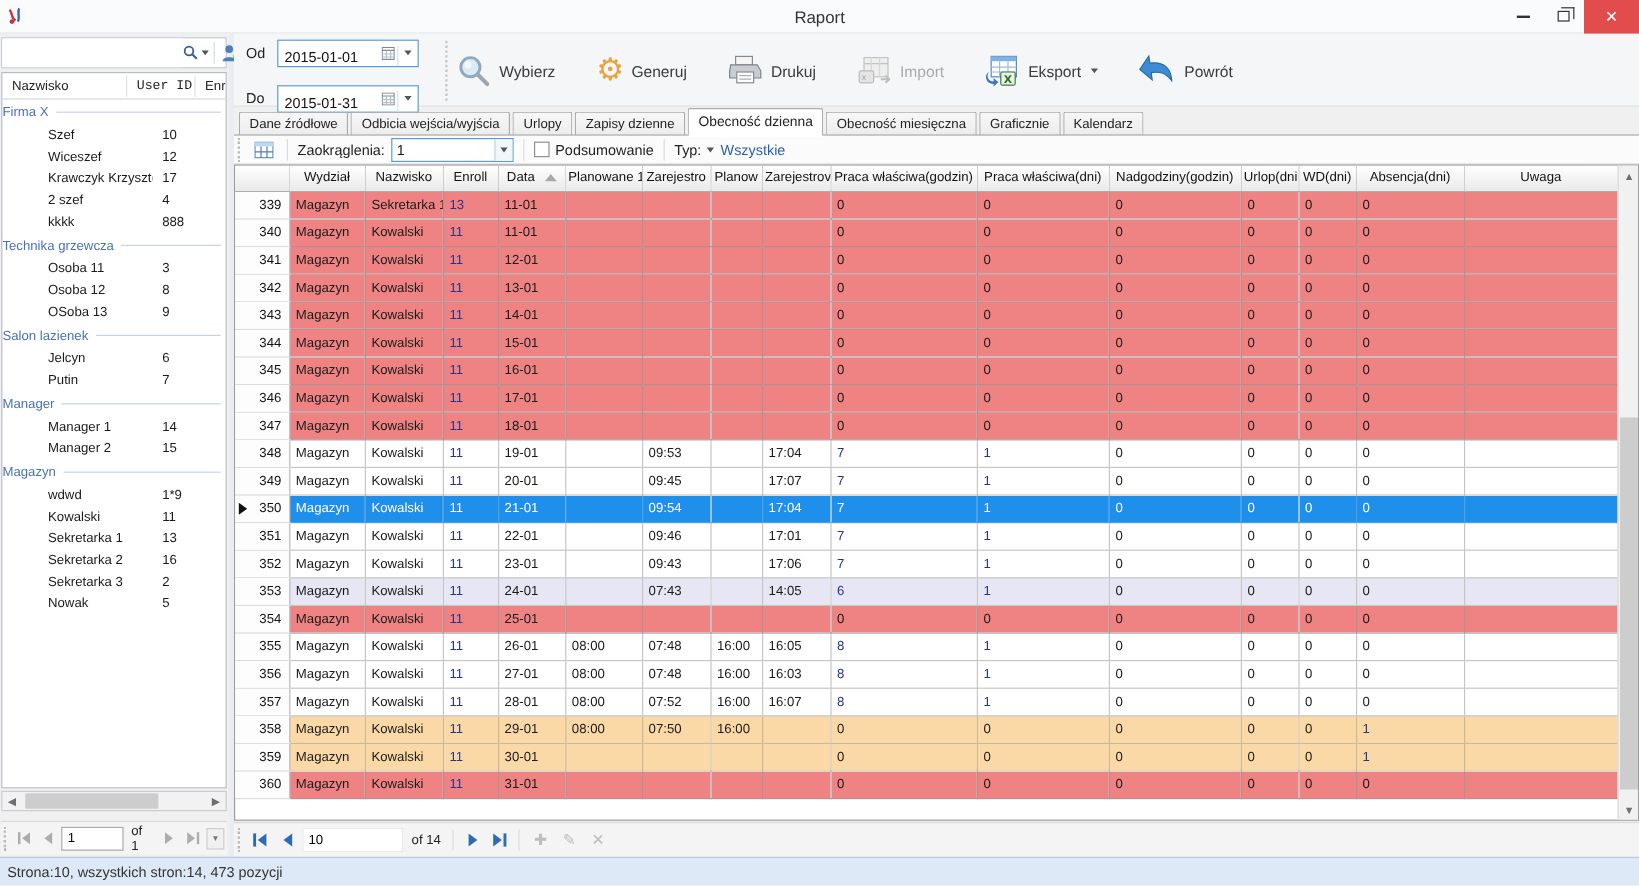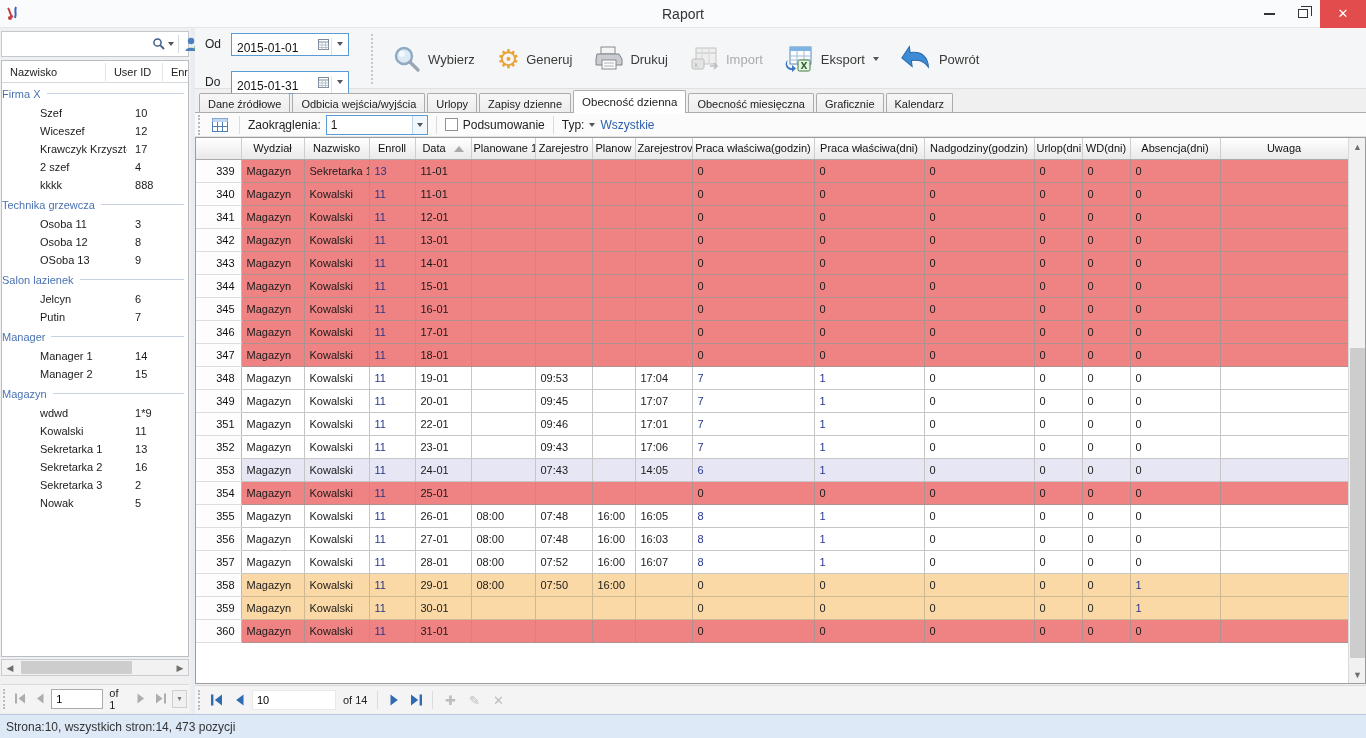--- a/index.html
+++ b/index.html
@@ -33,21 +33,21 @@
     border:1px solid #C2C8D0; display:flex; align-items:center; }
   .search-input { flex:1; height:100%; border:none; outline:none; font-family:inherit; font-size:11px; padding:0 4px; }
   .search-tools { display:flex; align-items:center; gap:2px; padding-right:3px; }
   .caret-down { width:0; height:0; border-left:3px solid transparent; border-right:3px solid transparent; border-top:4px solid #555; display:inline-block; }
   .sep-v { width:1px; height:18px; background:#D5D9DE; margin:0 2px; }
 
   .sidelist { position:absolute; left:1px; top:32px; width:188px; height:597px; background:#fff; border:1px solid #B9BEC5; overflow:hidden; }
   .sidelist-header { display:flex; height:22px; border-bottom:1px solid #D4D7DB; align-items:center; color:#222; }
   .sl-h { padding-left:8px; position:relative; }
   .sl-h + .sl-h { border-left:1px solid #E0E3E7; height:18px; display:flex; align-items:center; }
-  .col-name { width:105px; } .col-uid { width:58px; } .col-enr { flex:1; }
+  .col-name { width:105px; } .col-uid { width:58px;font-family:Liberation Mono, monospace; } .col-enr { flex:1; }
   .sl-group { height:21px; display:flex; align-items:center; padding-left:0; color:var(--group-blue); white-space:nowrap; }
   .sl-group .g-line { flex:1; height:1px; background:#C7D3E3; margin:0 4px 0 6px; }
   .sl-item { height:18px; display:flex; align-items:center; white-space:nowrap;margin-left:30px; }
   .sl-item .c1 { width:105px; padding-left:8px; overflow:hidden; }
   .sl-item .c2 { width:58px; padding-left:8px; }
   .sl-item .c3 { flex:1; padding-left:8px; overflow:hidden; }
 
   .side-hscroll { position:absolute; left:1px; top:631px; width:188px; height:17px; background:#F2F2F2; border:1px solid #C8CCD2; display:flex; align-items:center; }
   .hs-arrow { width:16px; height:15px; display:flex; align-items:center; justify-content:center; color:#6f6f6f; font-size:9px; }
   .hs-track { flex:1; height:15px; position:relative; }
@@ -66,21 +66,21 @@
 
   .cmdbar { position:absolute; left:0; top:0; width:1171px; height:61px; background:#F5F6F7; border-bottom:1px solid #E0E0E0; }
   .datefields { position:absolute; left:10px; top:4px; }
   .daterow { display:flex; align-items:center; height:24px; margin-bottom:14px; }
   .date-label { width:26px; font-size:12px; color:#222; }
   .datebox { width:118px; height:23px; background:#fff; border:1px solid #5B9BD5; display:flex; align-items:flex-end; }
   .datebox .dval { flex:1; padding-left:5px; font-size:12px; color:#111; }
   .datebox .dsep { width:1px; height:17px; background:#D7E4F2; }
   .datebox .dbtn { width:16px; display:flex; align-items:center; justify-content:center; height:100%; }
   .cmd-sep { position:absolute; left:176px; top:6px; height:50px; border-left:2px dotted #C9C9C9; }
-  .cmd-buttons { position:absolute; left:188px; top:6px; display:flex; height:50px; gap:4px; }
+  .cmd-buttons { position:absolute; left:176px; top:6px; display:flex; height:50px; gap:16px; }
   .cmd-btn { display:flex; align-items:center; gap:6px; padding:6px 8px; border:1px solid transparent; border-radius:2px; color:#3a3a3a; font-size:13px; }
   .cmd-btn.disabled { color:#ABABAB; }
   .cmd-btn .dd { margin-left:2px; }
 
   
   .tabstrip { position:absolute; left:0; top:62px; width:1171px; height:23px; display:flex; align-items:flex-end; padding-left:4px; }
   .tab { height:20px; display:flex; align-items:center; padding:0 8px; background:linear-gradient(#F7F7F7,#ECECEC);
     border:1px solid #ACACAC; border-bottom:none; margin-right:2px; border-radius:2px 2px 0 0; font-size:11px; color:#222; position:relative; }
   .tab.active { height:23px; background:#fff; z-index:2; font-size:11.5px; }
   .tabstrip:after { content:""; position:absolute; left:0; right:0; bottom:0; height:1px; background:#ACACAC; z-index:1; }
@@ -706,20 +706,38 @@
             <td></td>
             <td>17:07</td>
             <td class="num-blue">7</td>
             <td class="num-blue">1</td>
             <td>0</td>
             <td>0</td>
             <td>0</td>
             <td>0</td>
             <td></td>
           </tr>
+          <tr class="row-selected">
+            <td class="rownum"><span class="sel-marker"></span>350</td>
+            <td>Magazyn</td>
+            <td>Kowalski</td>
+            <td class="num-blue">11</td>
+            <td>21-01</td>
+            <td></td>
+            <td>09:54</td>
+            <td></td>
+            <td>17:04</td>
+            <td class="num-blue">7</td>
+            <td class="num-blue">1</td>
+            <td>0</td>
+            <td>0</td>
+            <td>0</td>
+            <td>0</td>
+            <td></td>
+          </tr>
           <tr class="">
             <td class="rownum">351</td>
             <td>Magazyn</td>
             <td>Kowalski</td>
             <td class="num-blue">11</td>
             <td>22-01</td>
             <td></td>
             <td>09:46</td>
             <td></td>
             <td>17:01</td>

